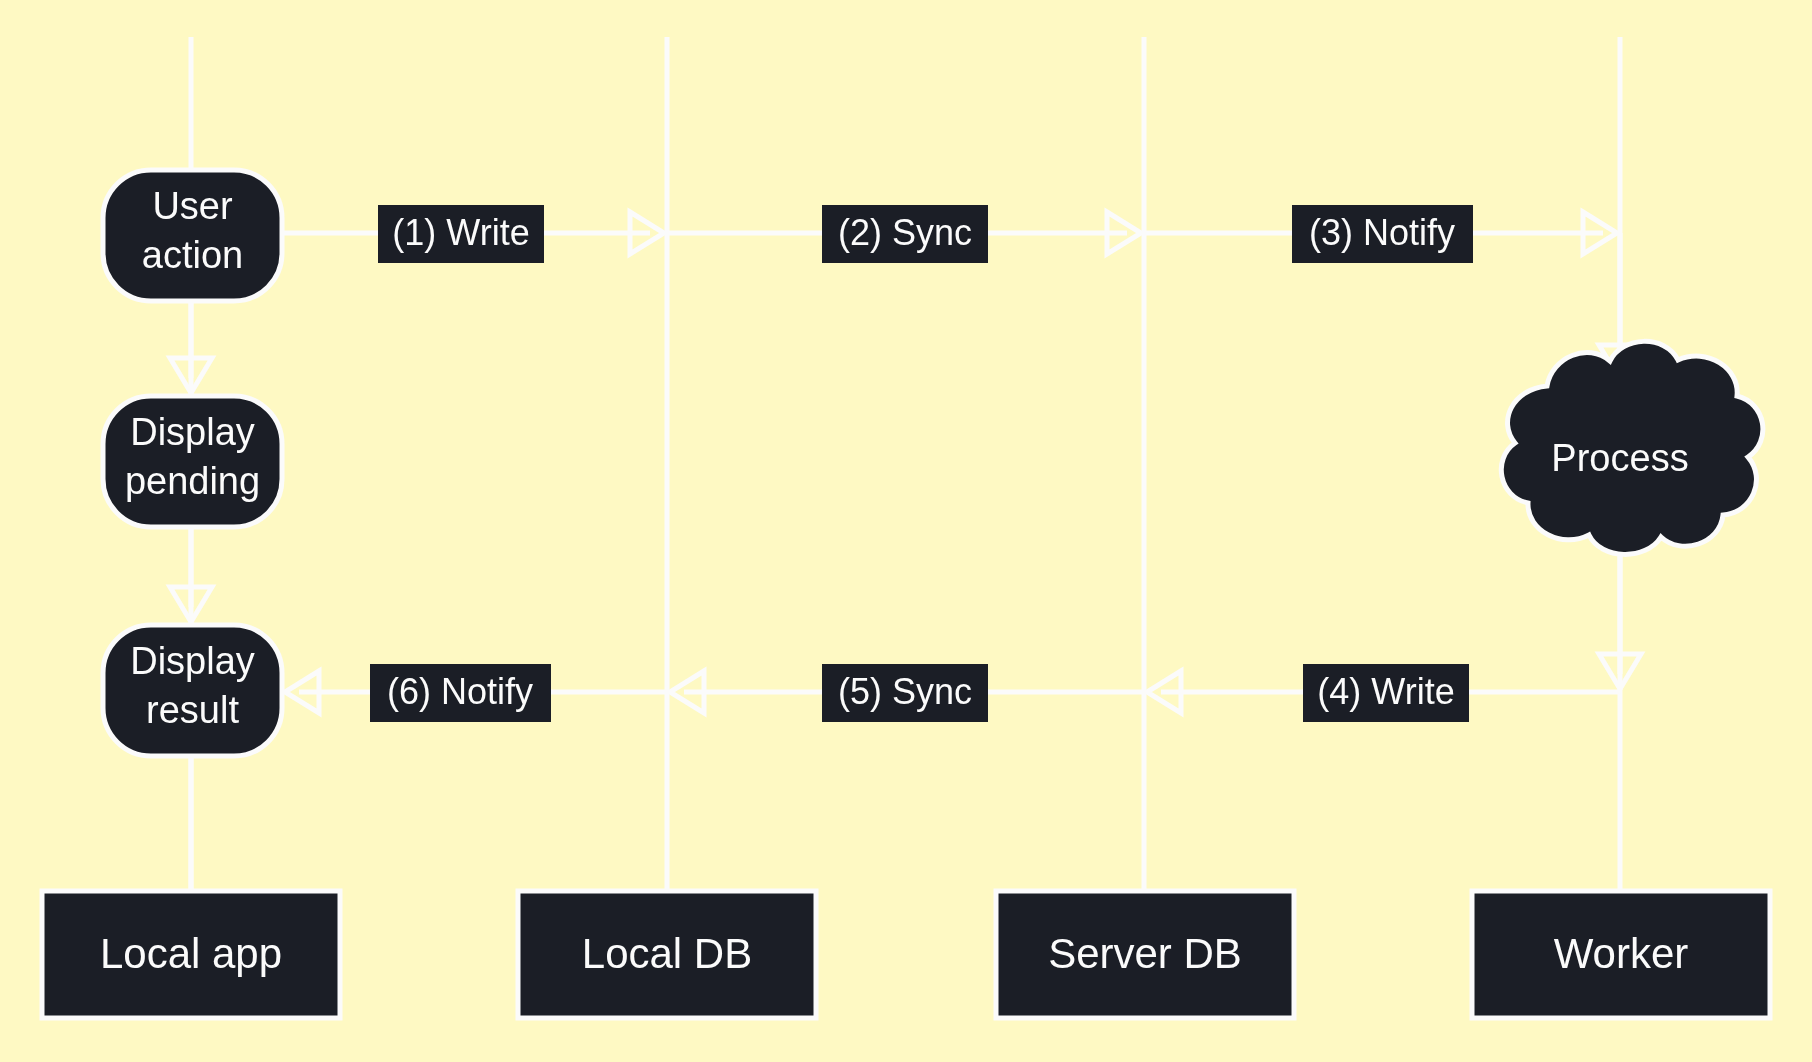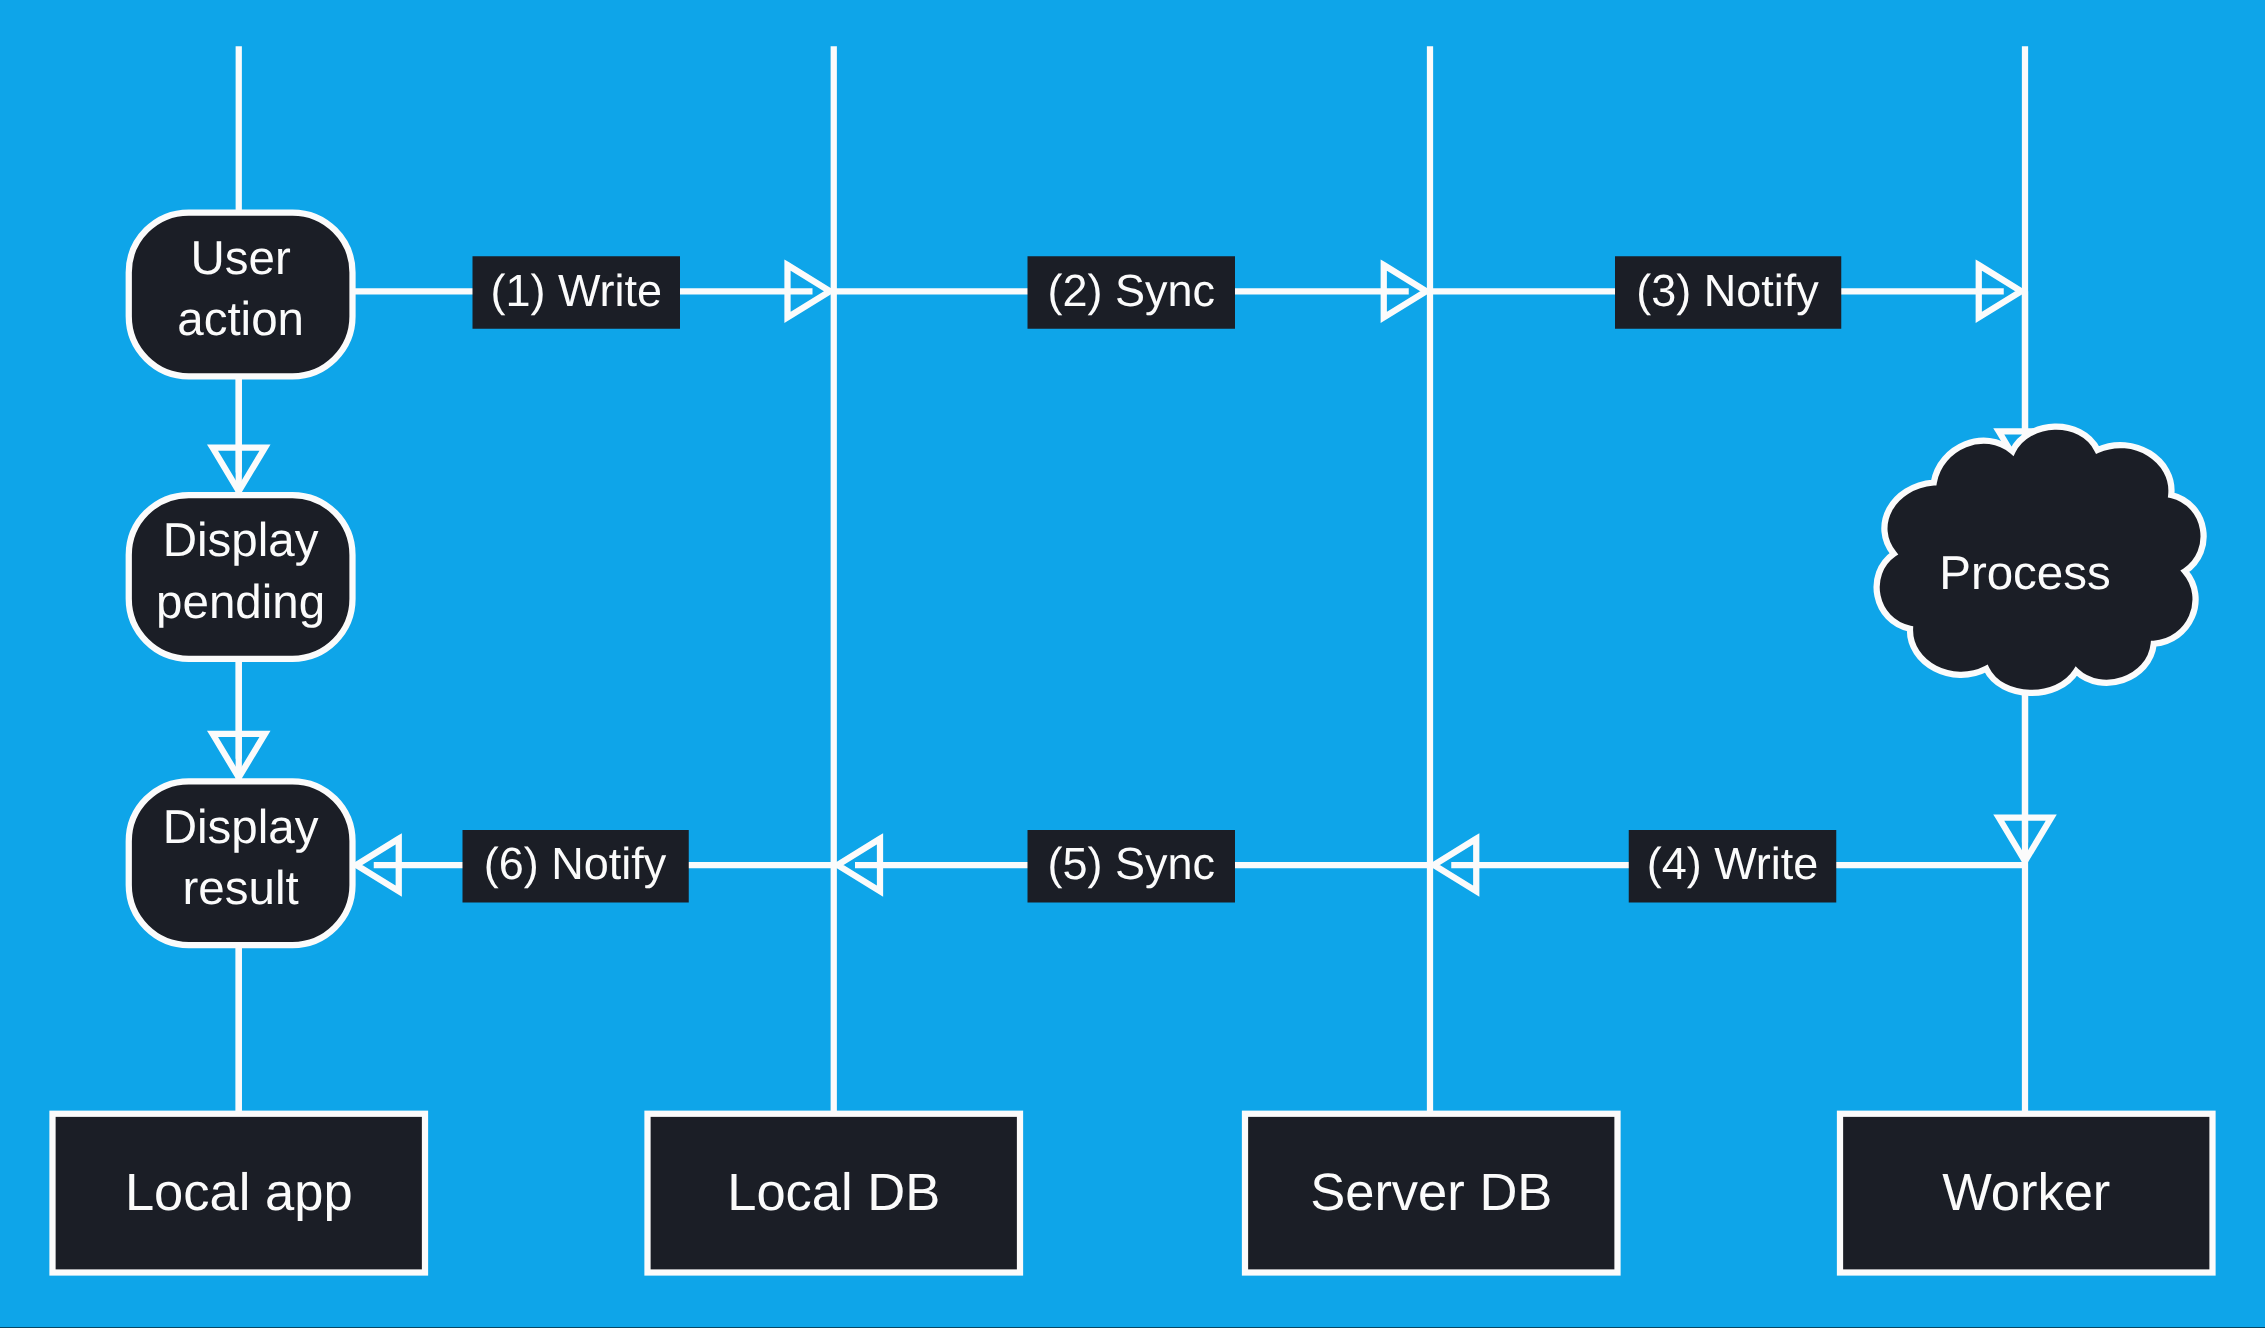--- a/index.html
+++ b/index.html
@@ -4,21 +4,21 @@
 <style>
   html, body {
     margin: 0;
     padding: 0;
     background: #000000;
   }
   #stage {
     position: relative;
     width: 1812px;
     height: 1062px;
-    background: #0ea5e9;
+    background: #fef9c3;
     overflow: hidden;
     font-family: "Liberation Sans", sans-serif;
   }
   svg#diagram {
     position: absolute;
     left: 0;
     top: 0;
     width: 1812px;
     height: 1062px;
     display: block;

